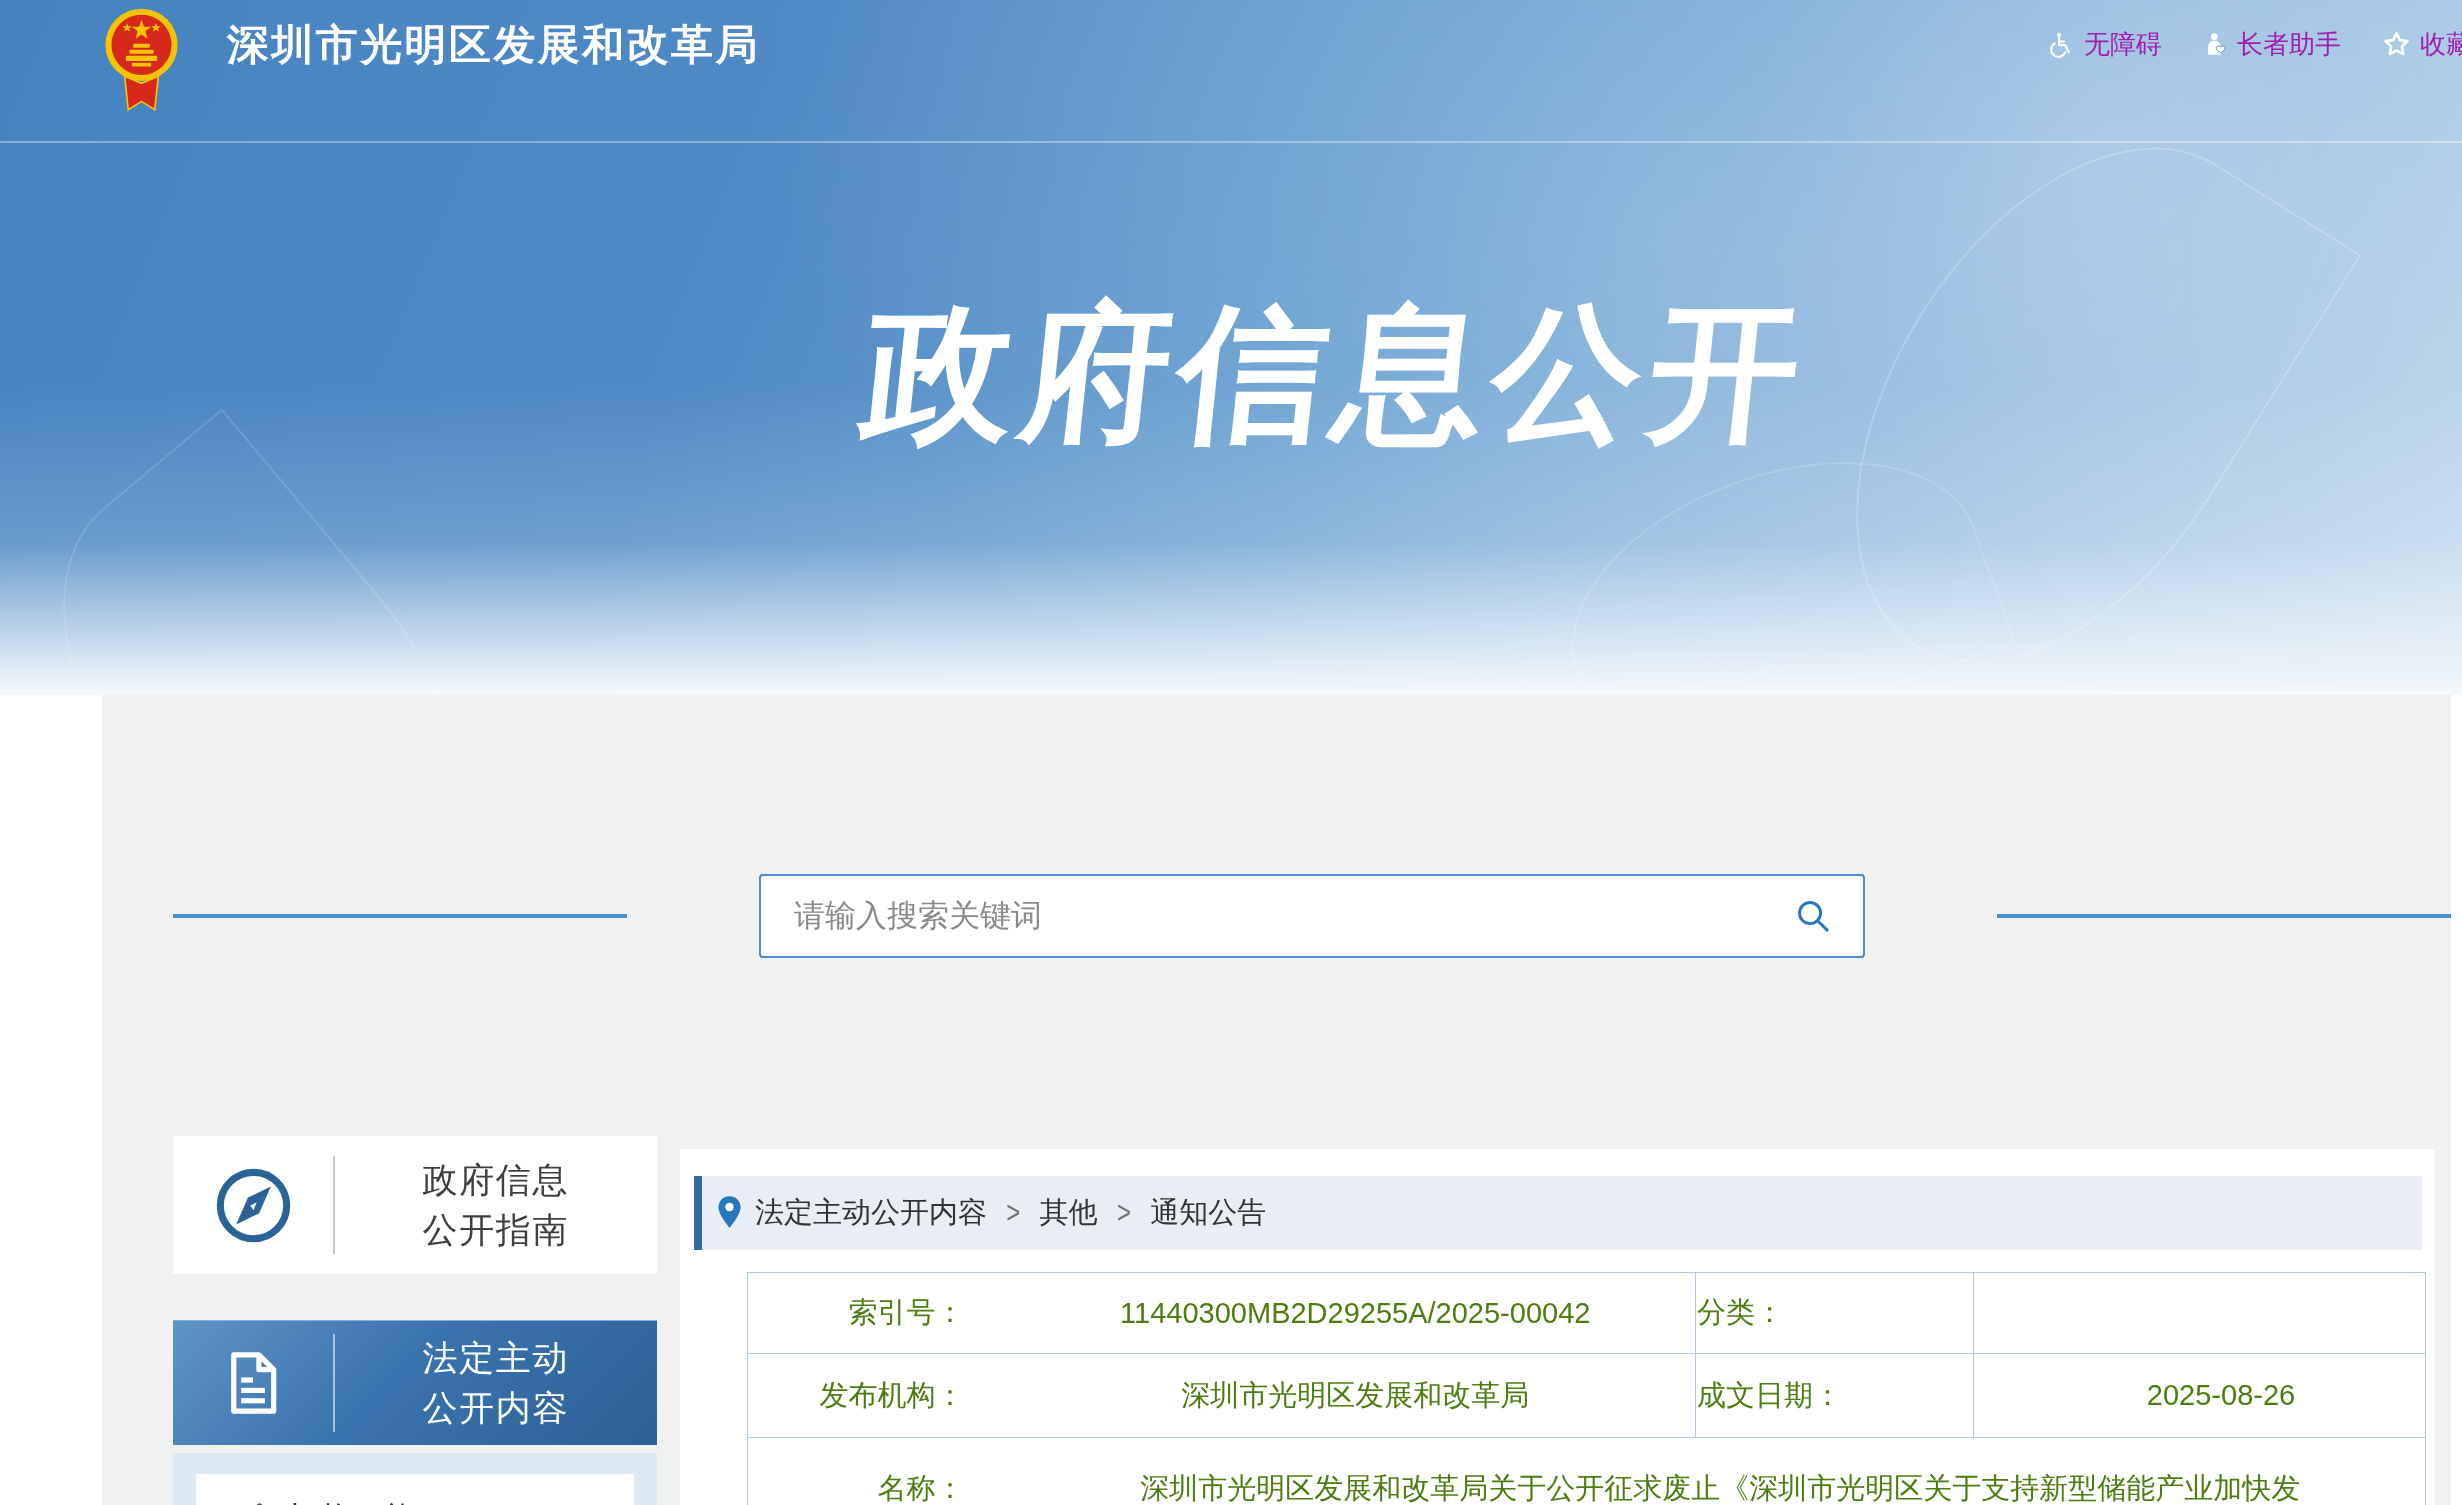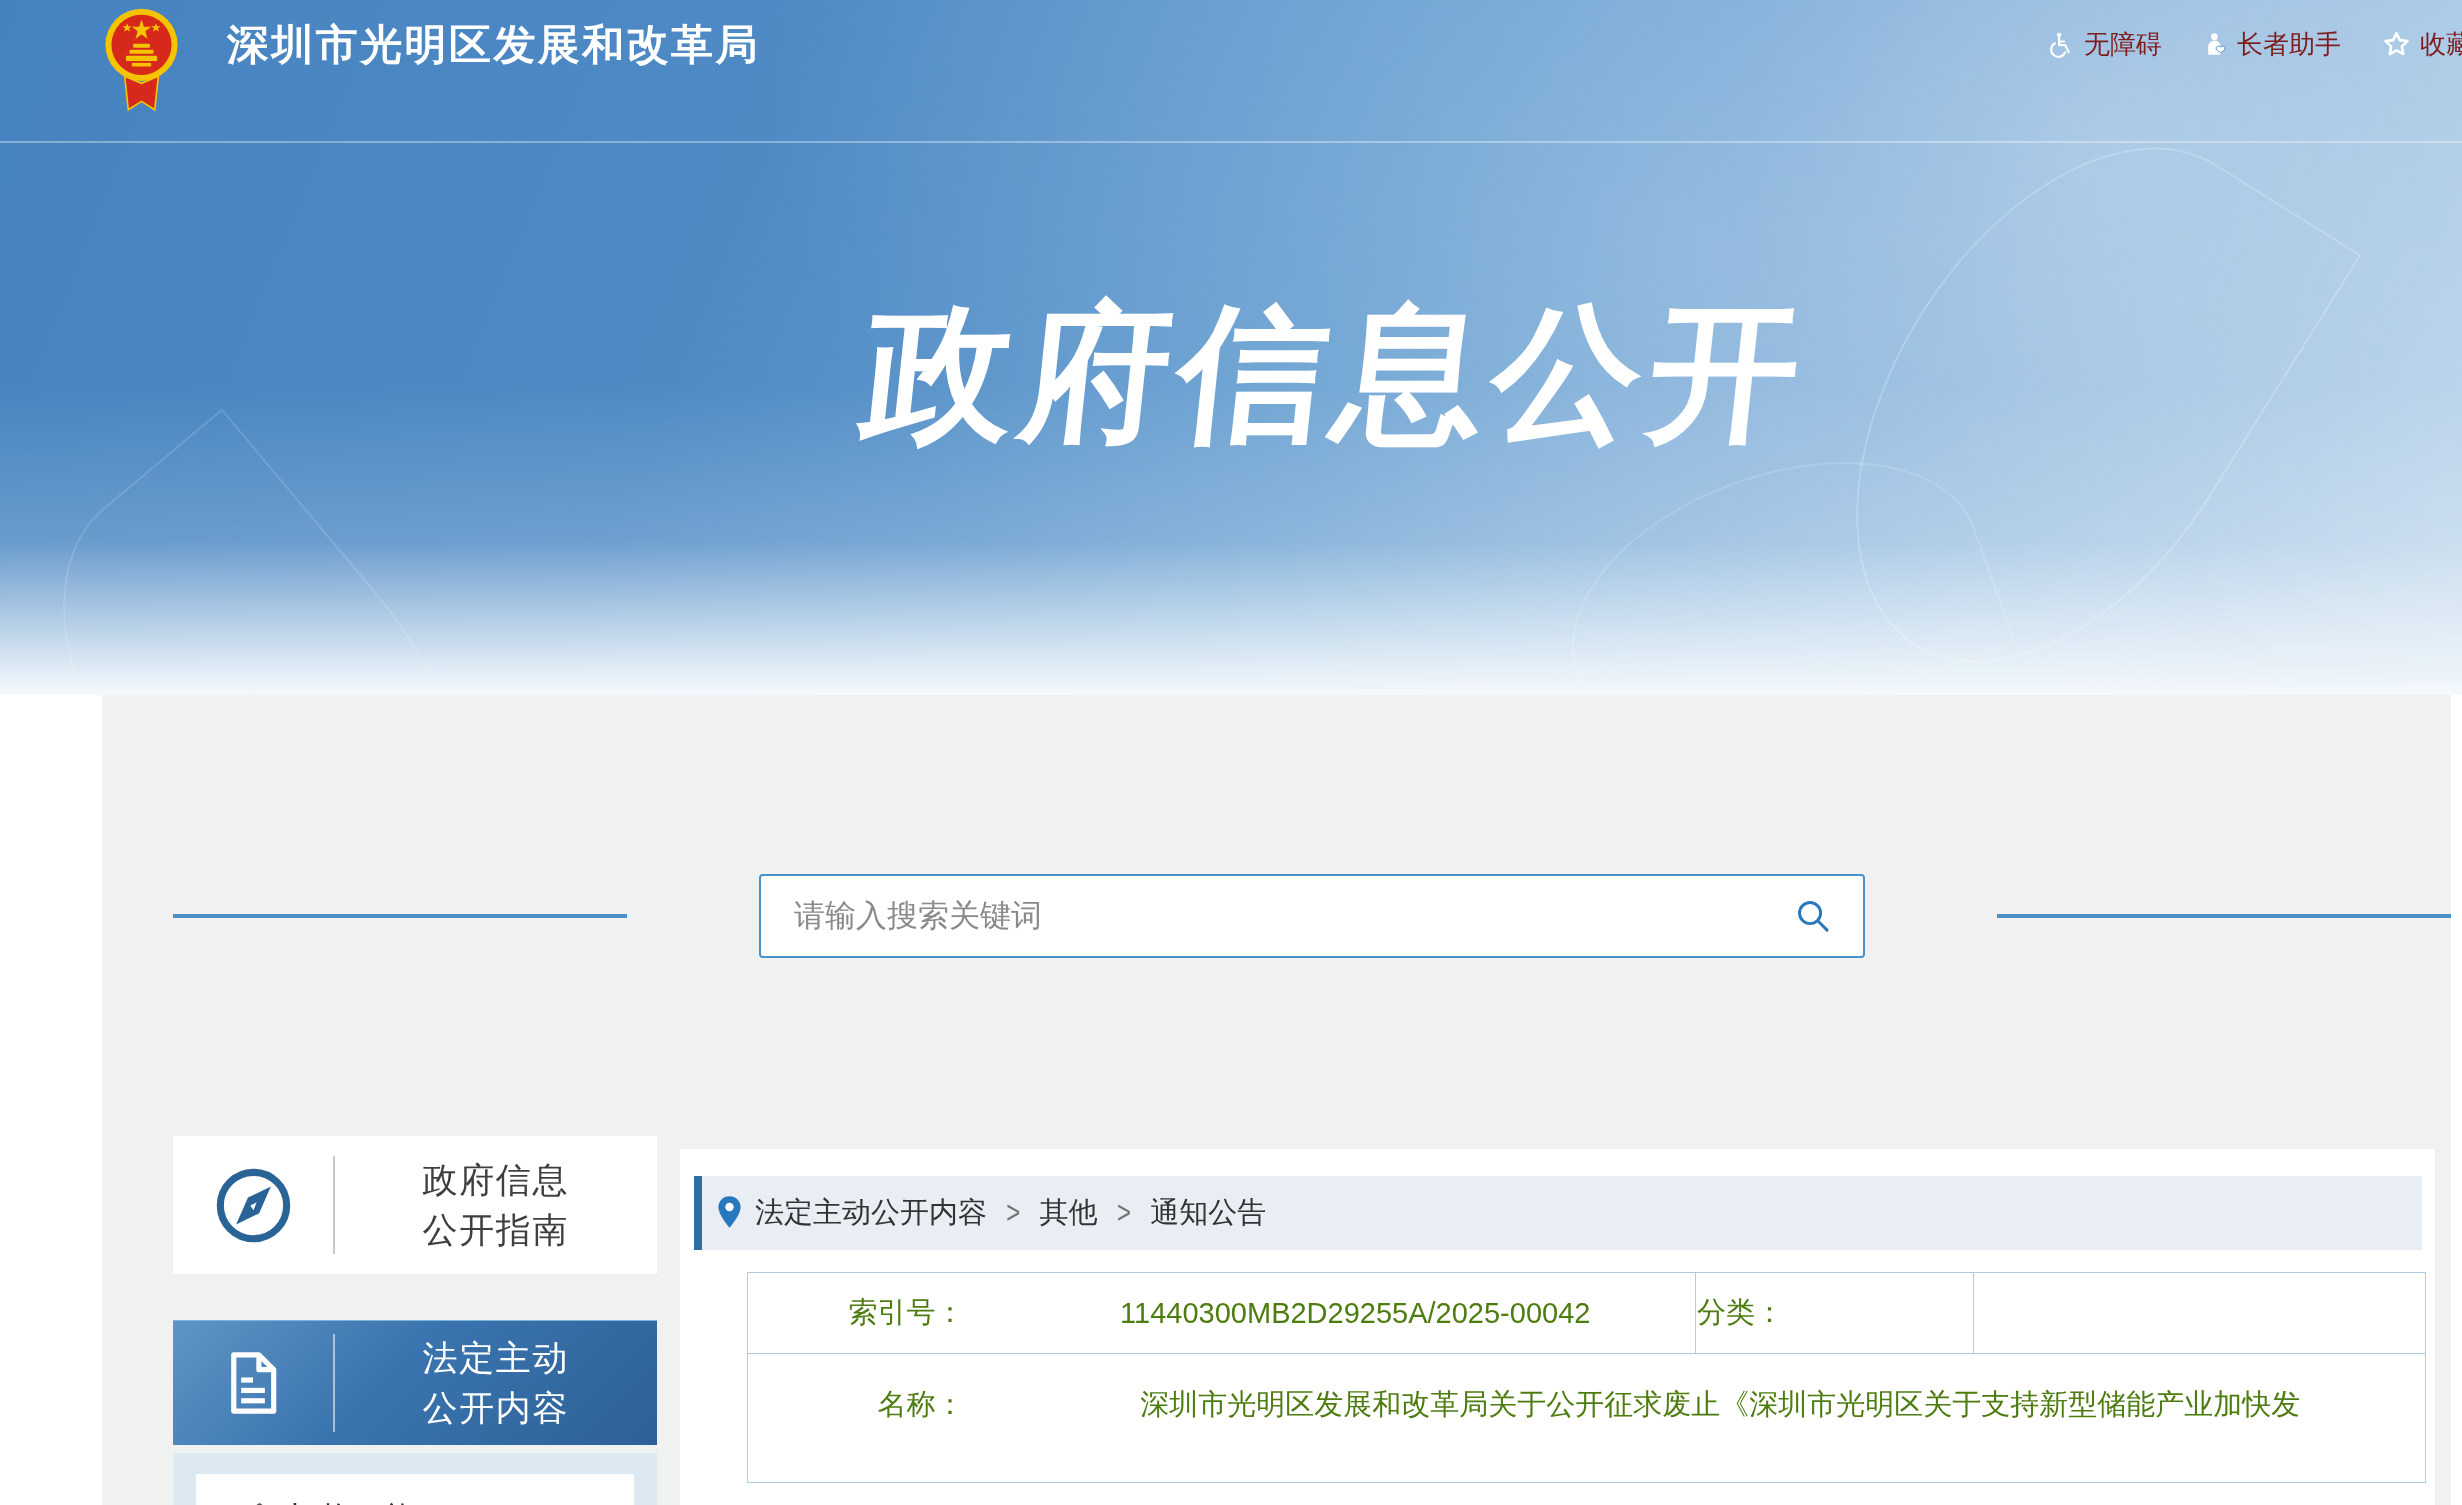--- a/index.html
+++ b/index.html
@@ -42,21 +42,21 @@
   .topbar{position:absolute;left:0;top:0;width:2462px;height:89px;}
   .emblem{position:absolute;left:103px;top:6.4px;}
   .agency-title{
     position:absolute;left:227px;top:0;height:89px;display:flex;align-items:center;
     font-size:42px;font-weight:bold;color:#ffffff;letter-spacing:2.4px;white-space:nowrap;
   }
   .topbar-links{
     position:absolute;left:2047px;top:0;height:89px;display:flex;align-items:center;gap:40px;
     color:#ffffff;white-space:nowrap;
   }
-  .toplink{display:flex;align-items:center;gap:8px;font-size:26px;color:#7f1d1d;cursor:pointer;}
+  .toplink{display:flex;align-items:center;gap:8px;font-size:26px;color:#a21caf;cursor:pointer;}
   .toplink svg{display:block;}
   
   .content-card{
     position:absolute;left:102px;top:695px;width:2349px;height:811px;
     background:#f0f1f1;
   }
   
   .search-row{
     position:absolute;left:71px;top:176px;width:2278px;height:89px;
     display:flex;align-items:center;gap:132px;
@@ -272,20 +272,26 @@
           <col class="c3">
           <col class="c4">
         </colgroup>
       <tbody>
           <tr class="r1">
         <td class="lbl">索引号：</td>
         <td class="val">11440300MB2D29255A/2025-00042</td>
         <td class="lbl2">分类：</td>
         <td class="val"></td>
       </tr>
+      <tr class="r2">
+        <td class="lbl">发布机构：</td>
+        <td class="val">深圳市光明区发展和改革局</td>
+        <td class="lbl2">成文日期：</td>
+        <td class="val">2025-08-26</td>
+      </tr>
       <tr class="r3">
         <td class="lbl">名称：</td>
         <td class="val" colspan="3">深圳市光明区发展和改革局关于公开征求废止《深圳市光明区关于支持新型储能产业加快发</td>
       </tr>
     </tbody>
       </table>
   </div>
 </div>
 
 

